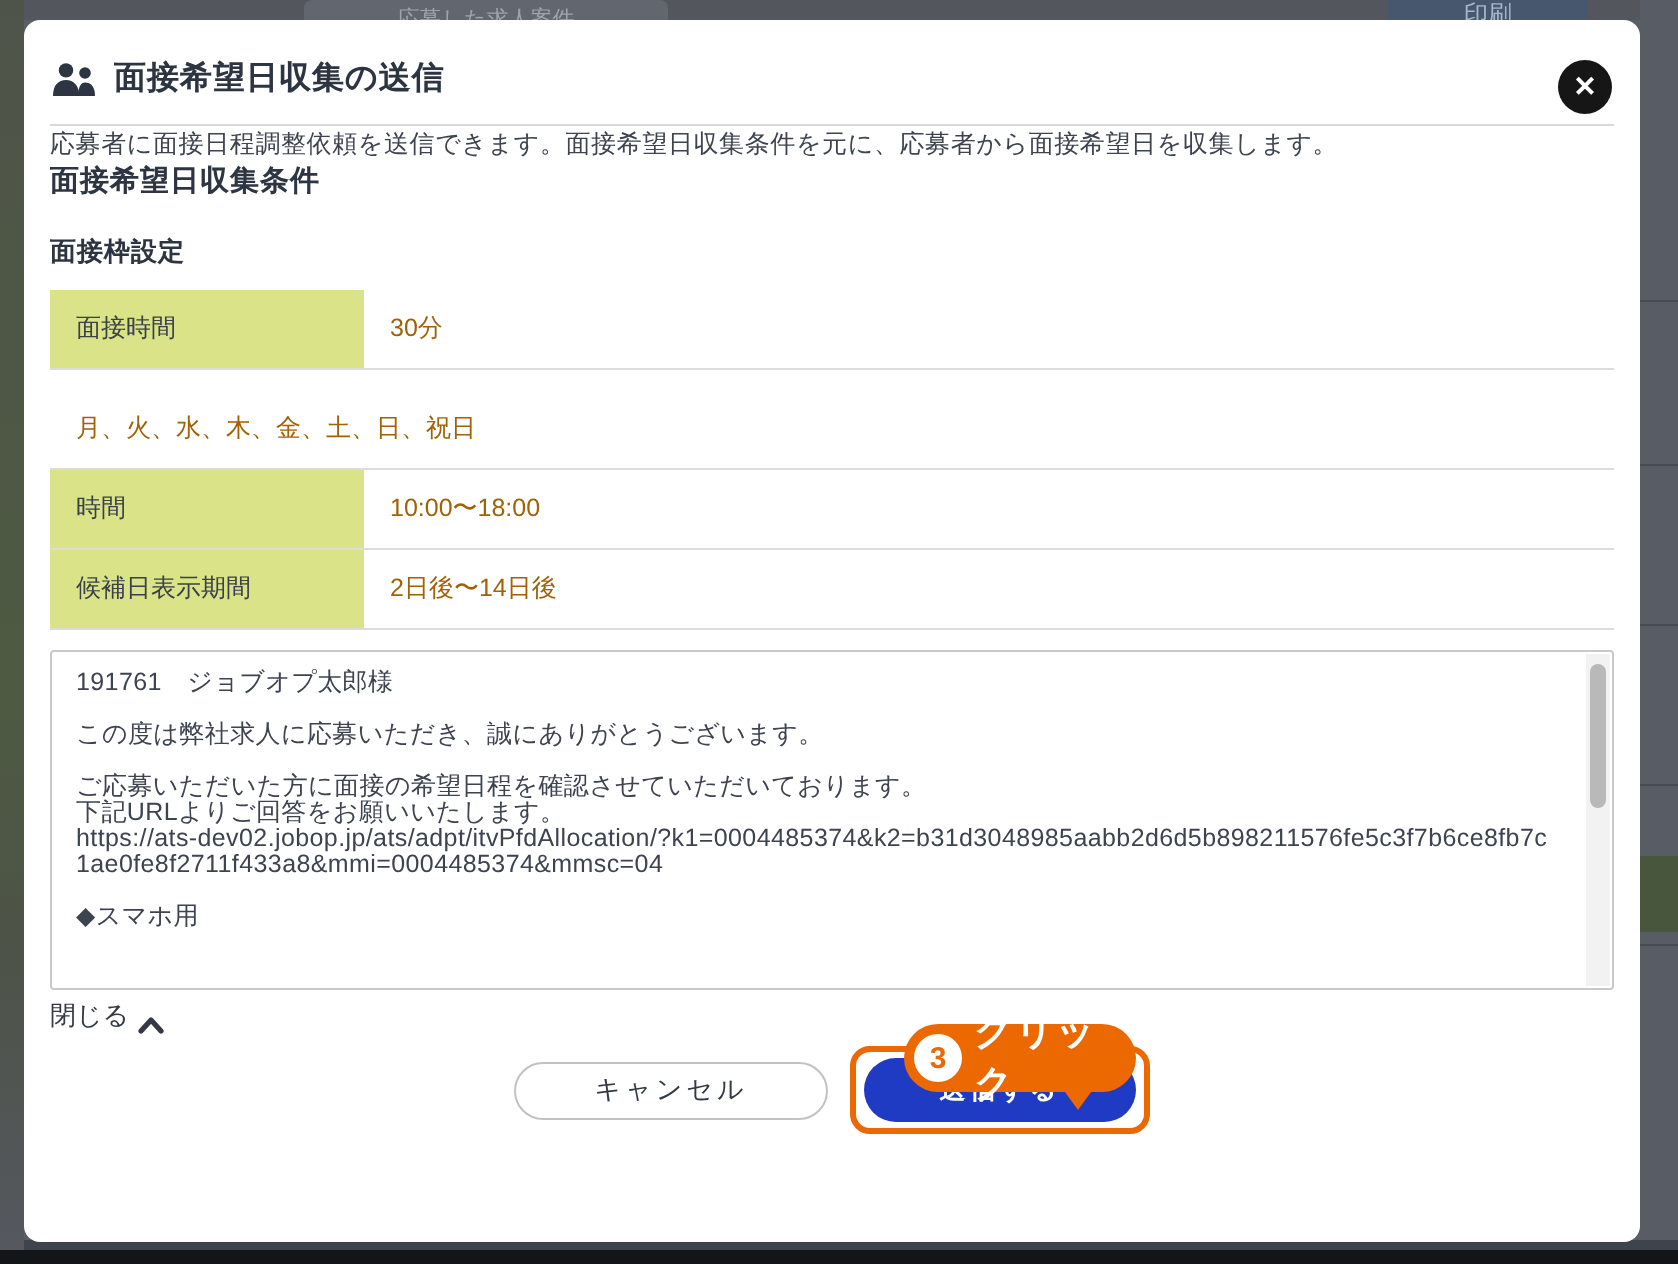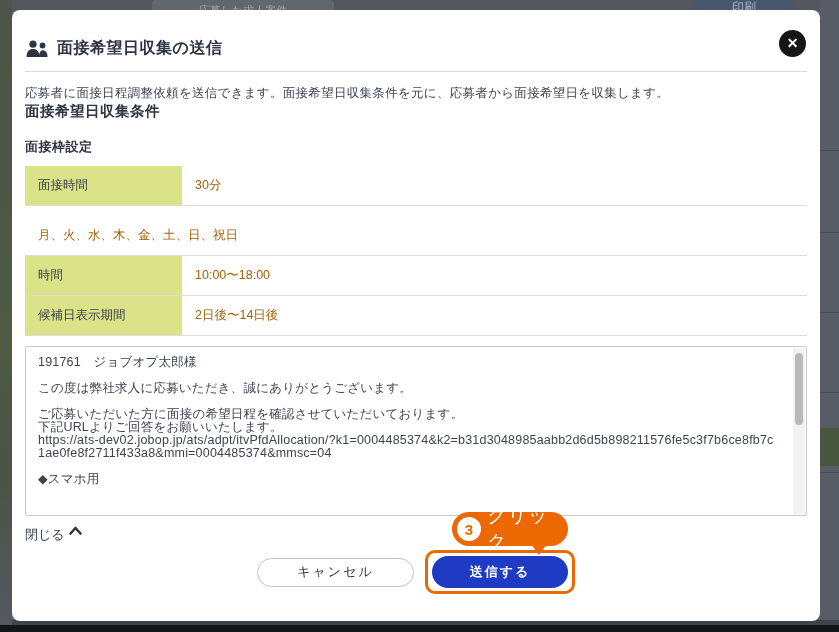--- a/index.html
+++ b/index.html
@@ -21,68 +21,68 @@
     background:linear-gradient(#4e5449 0%, #4e5a42 55%, #4d5347 75%, #555860 100%); }
   .bd-right { position:absolute; right:0; top:0; width:19px; height:632px; background:#585c64; }
   .bd-right .line { position:absolute; left:0; right:0; height:1px; background:rgba(0,0,0,.18); }
   .bd-right .green { position:absolute; left:0; right:0; top:428px; height:38px; background:#49563e; }
   .bd-bottom { position:absolute; left:0; bottom:0; right:0; height:7px; background:#141519; }
   .bd-bottom2 { position:absolute; left:12px; bottom:7px; right:0; height:5px; background:#3f434b; }
 
   
   .modal { position:absolute; left:12px; top:10px; width:808px; height:611px;
     background:#ffffff; border-radius:8px; padding:0 13px; overflow:hidden; }
-  .modal-header { position:relative; padding-top:28px; display:flex; align-items:center; gap:8px; }
+  .modal-header { position:relative; padding-top:19px; display:flex; align-items:center; gap:8px; }
   .modal-title { font-size:16px; font-weight:bold; color:#2e3542; letter-spacing:.5px; }
   .people-icon { width:24px; height:18px; flex:0 0 auto; }
   .close-btn { position:absolute; right:1px; top:20px; width:27px; height:27px; border-radius:50%;
     background:#161616; color:#fff; border:none; font-size:14px; line-height:27px; text-align:center;
     cursor:pointer; font-weight:bold; }
   .header-divider { border:none; border-top:1px solid #d9d9d9; margin-top:12px; }
 
-  .description { margin-top:13px; font-size:12.5px; color:#3d4450; letter-spacing:.3px; }
+  .description { margin-top:1px; font-size:12.5px; color:#3d4450; letter-spacing:.3px; }
 
   .section-title { font-size:14.5px; font-weight:bold; color:#2e3542; letter-spacing:.5px; }
   .group-heading { margin-top:17px; font-size:13px; font-weight:bold; color:#2e3542; letter-spacing:.5px; }
 
   .cond-table { margin-top:10px; }
   .cond-row { display:flex; align-items:stretch; height:40px; border-bottom:1px solid #dcdcdc; }
   .cond-label { width:157px; flex:0 0 auto; background:#dbe388; padding-left:13px;
     display:flex; align-items:center; font-size:12.5px; color:#3a4149; }
   .cond-value { flex:1; padding-left:13px; display:flex; align-items:center; font-size:12.5px; color:#a16207; }
 
   .message-box { position:relative; margin-top:10px; height:170px; border:1px solid #c9c9c9;
     border-radius:2px; background:#fff; overflow:hidden; }
   .message-text { padding:9px 26px 9px 12px; font-size:12.5px; line-height:13px; color:#3d4450;
     white-space:pre-wrap; word-break:break-all; letter-spacing:.2px; }
   .msg-scrollbar { position:absolute; top:1px; right:1px; bottom:1px; width:12px; background:#f2f2f2; }
   .msg-thumb { position:absolute; top:5px; left:2px; width:8px; height:72px; border-radius:4px; background:#b9b9b9; }
 
-  .collapse-link { margin-top:10px; display:inline-flex; align-items:flex-start; gap:4px;
+  .collapse-link { margin-top:4px; display:inline-flex; align-items:flex-end; gap:4px;
     font-size:13px; color:#333a45; cursor:pointer; }
   .chevron-up { width:13px; height:9px; }
 
   .footer { position:relative; margin-top:6px; display:flex; justify-content:center; align-items:center; gap:11px; }
   .cancel-btn { width:157px; height:29px; border-radius:15px; background:#fff; border:1px solid #c2c2c2;
     font-size:13px; color:#333a45; letter-spacing:2px; cursor:pointer;
     font-family:"Liberation Sans","DejaVu Sans",sans-serif; }
   .submit-ring { width:150px; height:44px; border:3px solid #ec6800; border-radius:10px;
     display:flex; align-items:center; justify-content:center; }
   .submit-btn { width:136px; height:32px; border-radius:16px; background:#1f3bc4; border:none;
     color:#fff; font-size:13px; font-weight:bold; letter-spacing:2px; cursor:pointer;
     font-family:"Liberation Sans","DejaVu Sans",sans-serif; }
 
   
   .callout { position:absolute; left:440px; top:502px; width:116px; height:34px; background:#ec6800;
     border-radius:17px; display:flex; align-items:center; padding-left:5px; gap:6px; z-index:5; }
   .callout-tail { position:absolute; left:68%; top:32px; width:0; height:0;
     border-left:8px solid transparent; border-right:8px solid transparent; border-top:11px solid #ec6800; }
   .callout-step { width:24px; height:24px; border-radius:50%; background:#fff; color:#ec6800;
     font-weight:bold; font-size:15px; display:flex; align-items:center; justify-content:center; flex:0 0 auto; }
-  .callout-label { color:#fff; font-size:19px; font-weight:normal; letter-spacing:1px; }
+  .callout-label { color:#fff; font-size:19px; font-weight:bold; letter-spacing:1px; }
 </style>
 </head>
 <body>
 
 <div class="backdrop">
   <div class="bd-topbar"></div>
   <div class="bd-tab">応募した求人案件</div>
   <div class="bd-print">印刷</div>
   <div class="bd-left"></div>
   <div class="bd-right">

